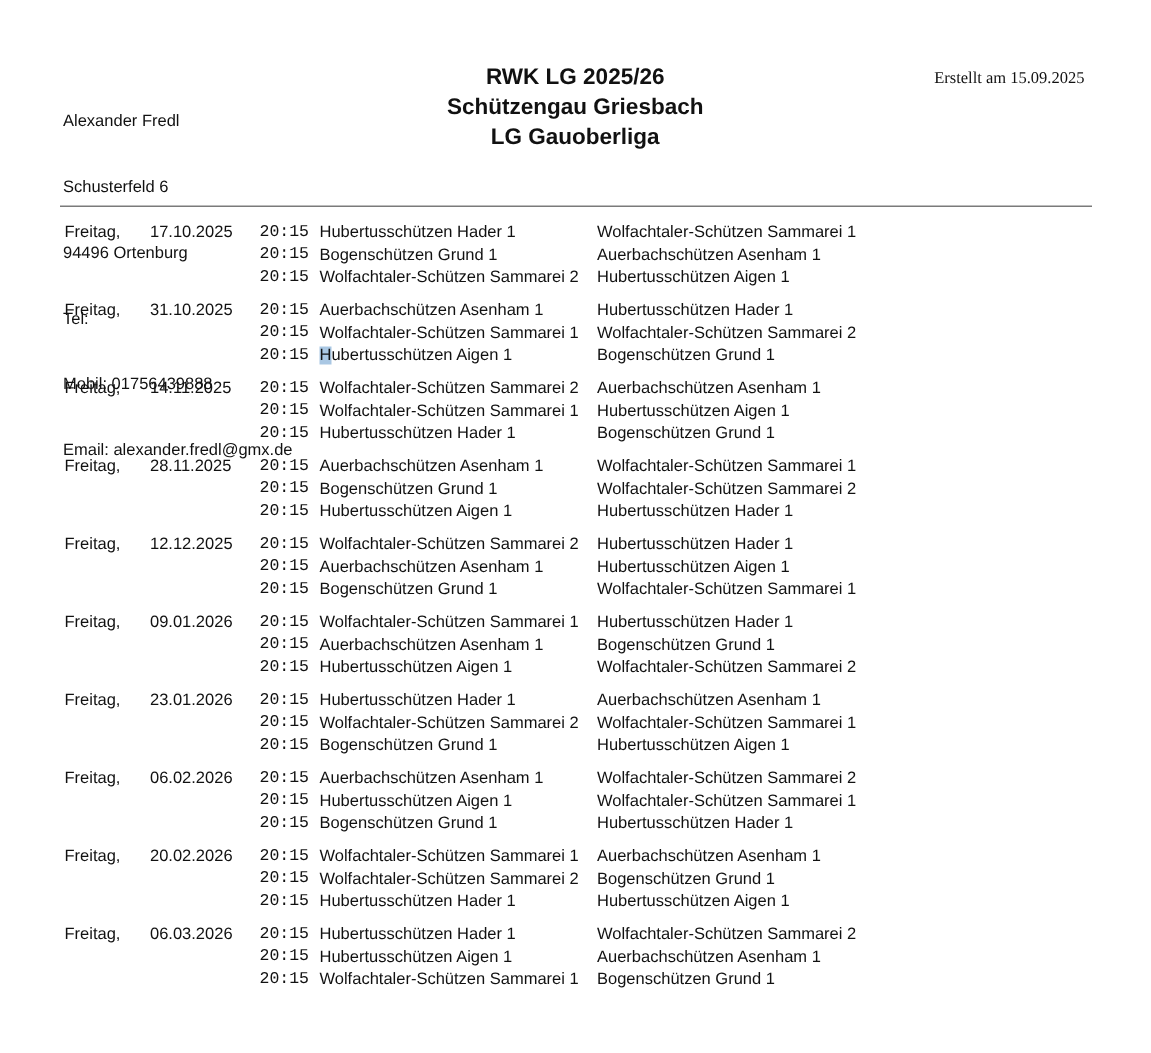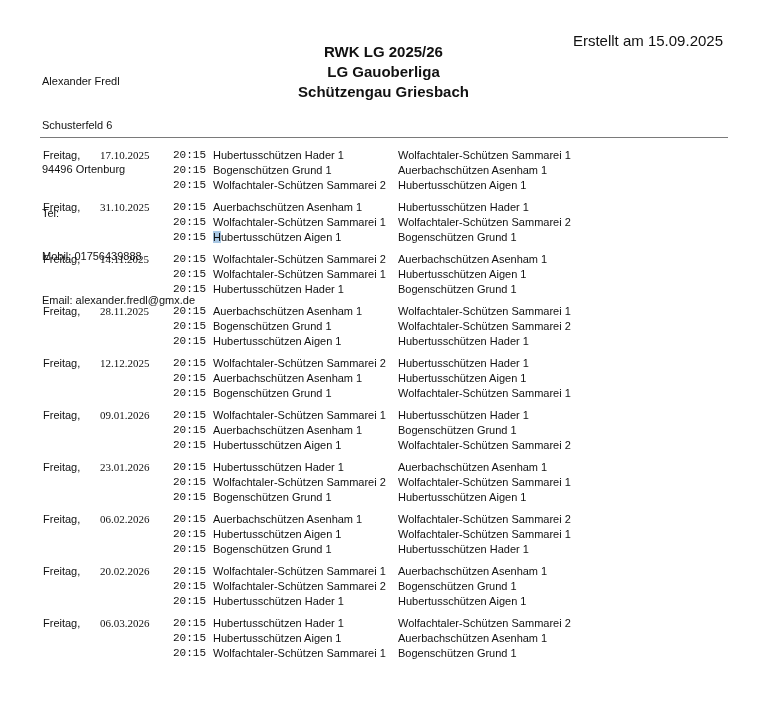--- a/index.html
+++ b/index.html
@@ -12,34 +12,34 @@
   .page{position:absolute;inset:0;background:#fff;}
   .contact{
     position:absolute;left:42px;top:45px;
     font-size:11px;line-height:14.6px;white-space:pre;
   }
   .title-block{
     position:absolute;left:0;top:42px;width:100%;
     text-align:center;font-weight:bold;font-size:15px;line-height:20px;
   }
   .created{
-    position:absolute;right:44px;top:32px;font-size:15px;
+    position:absolute;right:44px;top:46px;font-size:11px;font-family:Liberation Serif, serif;
   }
   .divider{
     position:absolute;left:40px;top:137px;width:688px;height:1px;
     background:#7a7a7a;
   }
   .schedule{
     position:absolute;left:0;top:148px;width:767px;font-size:11px;
   }
   .group{margin-bottom:7px;}
   .row{display:flex;height:15px;line-height:15px;padding-left:43px;}
   .cell{display:block;white-space:nowrap;overflow:visible;}
   .cell.day{width:57px;}
-  .cell.date{width:73px;font-family:Liberation Serif, serif;}
+  .cell.date{width:73px;}
   .cell.time{width:40px;font-family:Liberation Mono, monospace;}
   .cell.home{width:185px;}
   .cell.away{flex:1;}
   .sel{background:var(--sel,#a9c7e3);}
 </style>
 </head>
 <body>
 
 <div class="page">
 
@@ -47,22 +47,22 @@
     <div>Alexander Fredl</div>
     <div>Schusterfeld 6</div>
     <div>94496 Ortenburg</div>
     <div>Tel:</div>
     <div>Mobil: 01756439888</div>
     <div>Email: alexander.fredl@gmx.de</div>
   </div>
 
   <div class="title-block">
     <div>RWK LG 2025/26</div>
+    <div>Schützengau Griesbach</div>
     <div>LG Gauoberliga</div>
-    <div>Schützengau Griesbach</div>
   </div>
 
   <div class="created">Erstellt am 15.09.2025</div>
 
   <div class="divider"></div>
 
   <div class="schedule">
       <div class="group">
         <div class="row">
           <span class="cell day">Freitag,</span>

